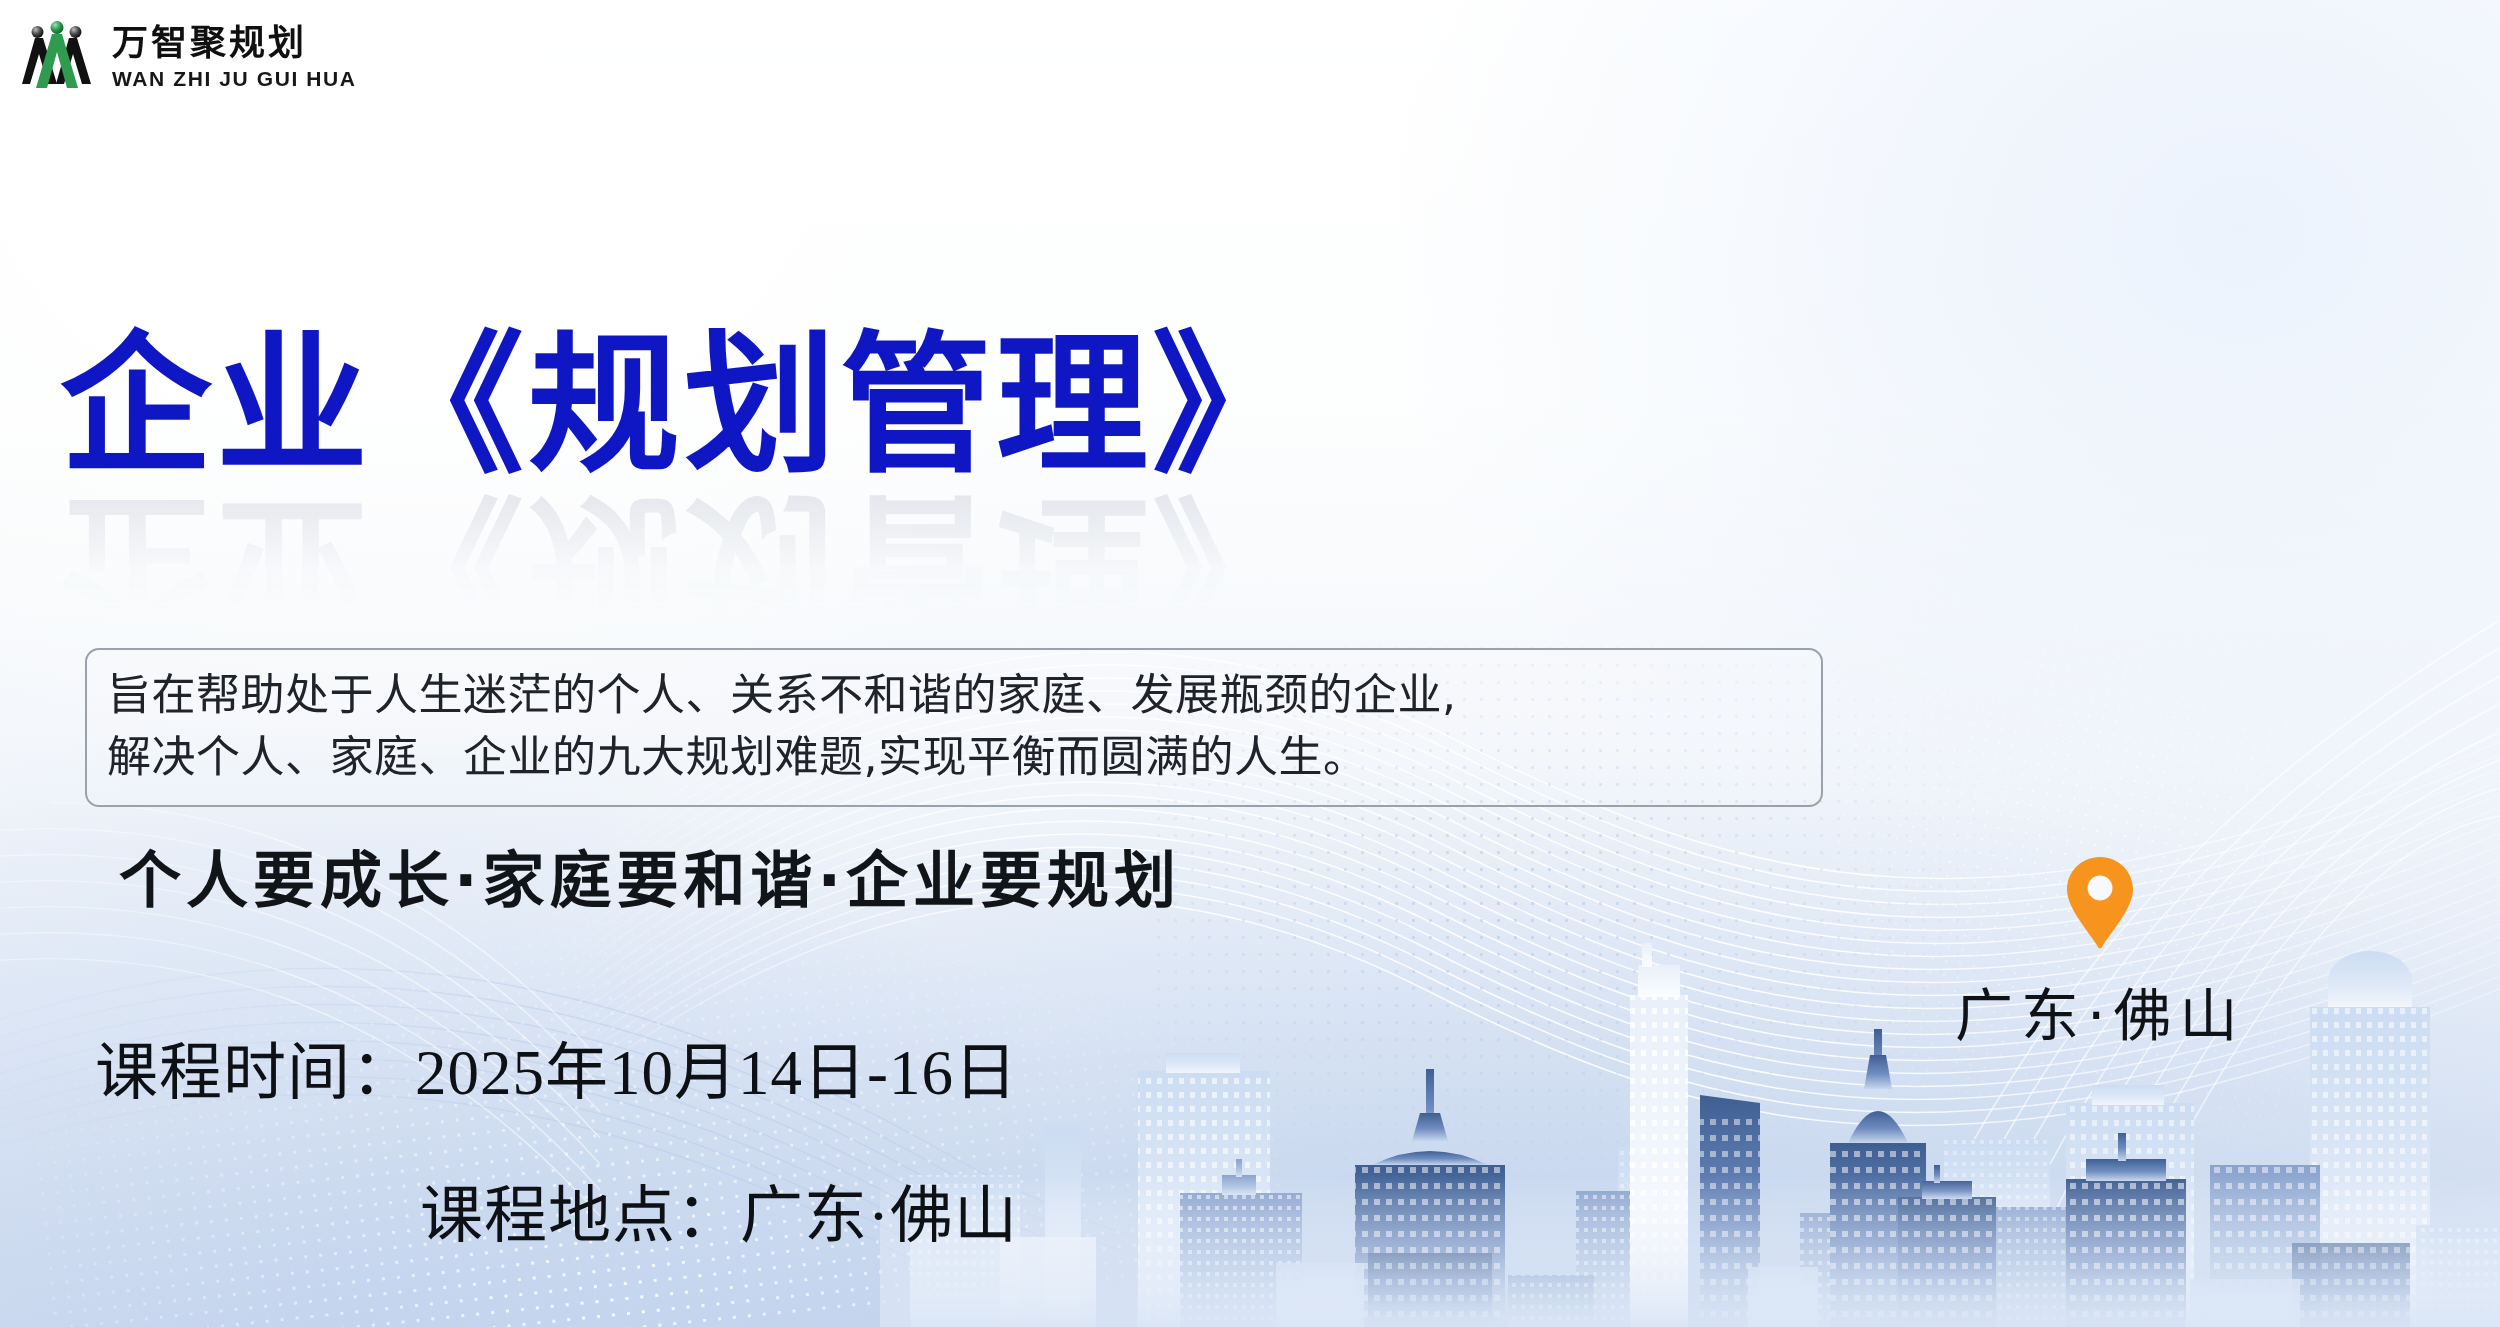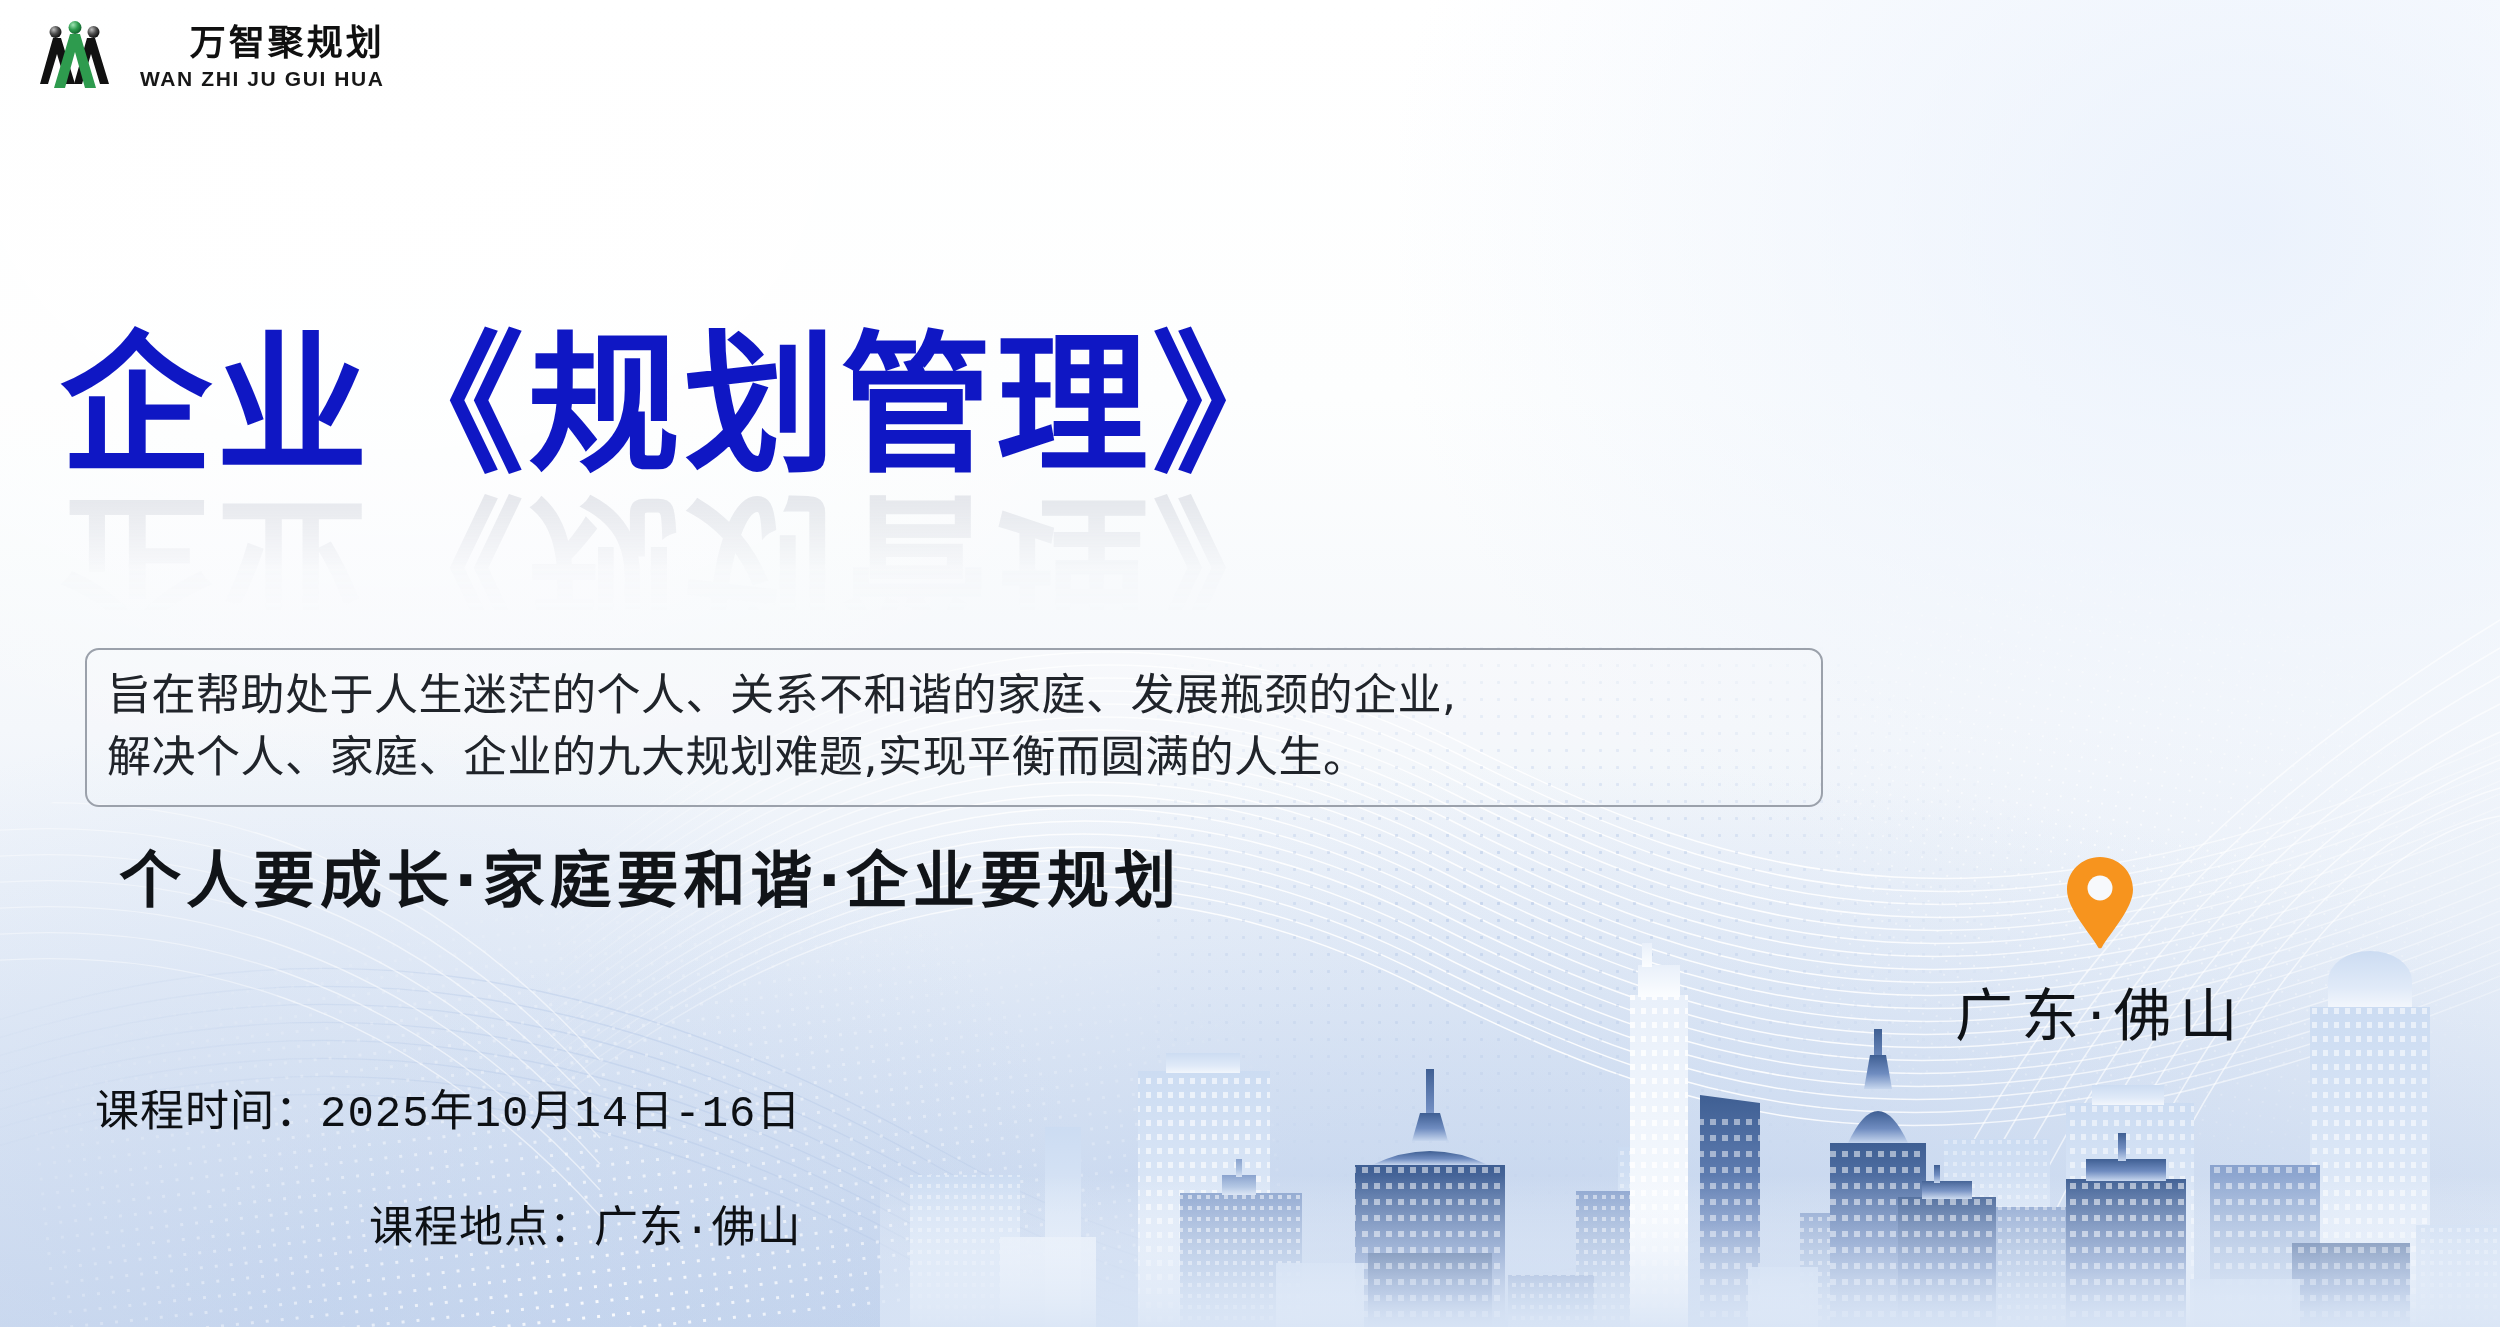--- a/index.html
+++ b/index.html
@@ -58,22 +58,22 @@
     mask-image:radial-gradient(ellipse at 35% 55%, rgba(0,0,0,.8) 0%, rgba(0,0,0,0) 75%);
     transform:rotate(10deg);
   }
 
   
   .skyline{ position:absolute; right:0; bottom:0; width:1620px; height:420px; pointer-events:none; }
   .skyline svg{ display:block; }
 
   
   .logo{
-    position:absolute; left:38px; top:18px;
-    display:flex; align-items:center; gap:24px;text-align:right;
+    position:absolute; left:20px; top:18px;
+    display:flex; align-items:center; gap:14px;
   }
   .logo-mark{ width:78px; height:78px; flex:0 0 auto; }
   .logo-text{ display:flex; flex-direction:column; line-height:1; }
   .logo-cn{
     font-family:"Liberation Serif","DejaVu Serif",serif;
     font-size:36px; font-weight:700; color:#101010;
     letter-spacing:3px;
   }
   .logo-en{
     font-size:21px; font-weight:700; color:#171717;
@@ -133,22 +133,22 @@
   .loc-city{
     margin-top:18px;
     font-family:"DejaVu Sans","Liberation Sans",sans-serif;
     font-size:58px; font-weight:400; color:#0f1216;
     letter-spacing:8px; white-space:nowrap;
   }
 
   
   .course-info{ position:absolute; left:95px; bottom:72px; }
   .course-row{
-    font-family:Liberation Mono, monospace;
-    font-size:44px; font-weight:400; color:#0d1014;
+    font-family:Liberation Serif, serif;
+    font-size:63px; font-weight:400; color:#0d1014;
     letter-spacing:1px; white-space:nowrap;
   }
   .course-row + .course-row{ margin-top:52px;text-align:right; }
 </style>
 </head>
 <body>
 
 <div class="poster">
 
   <div class="tint tint-a"></div>

